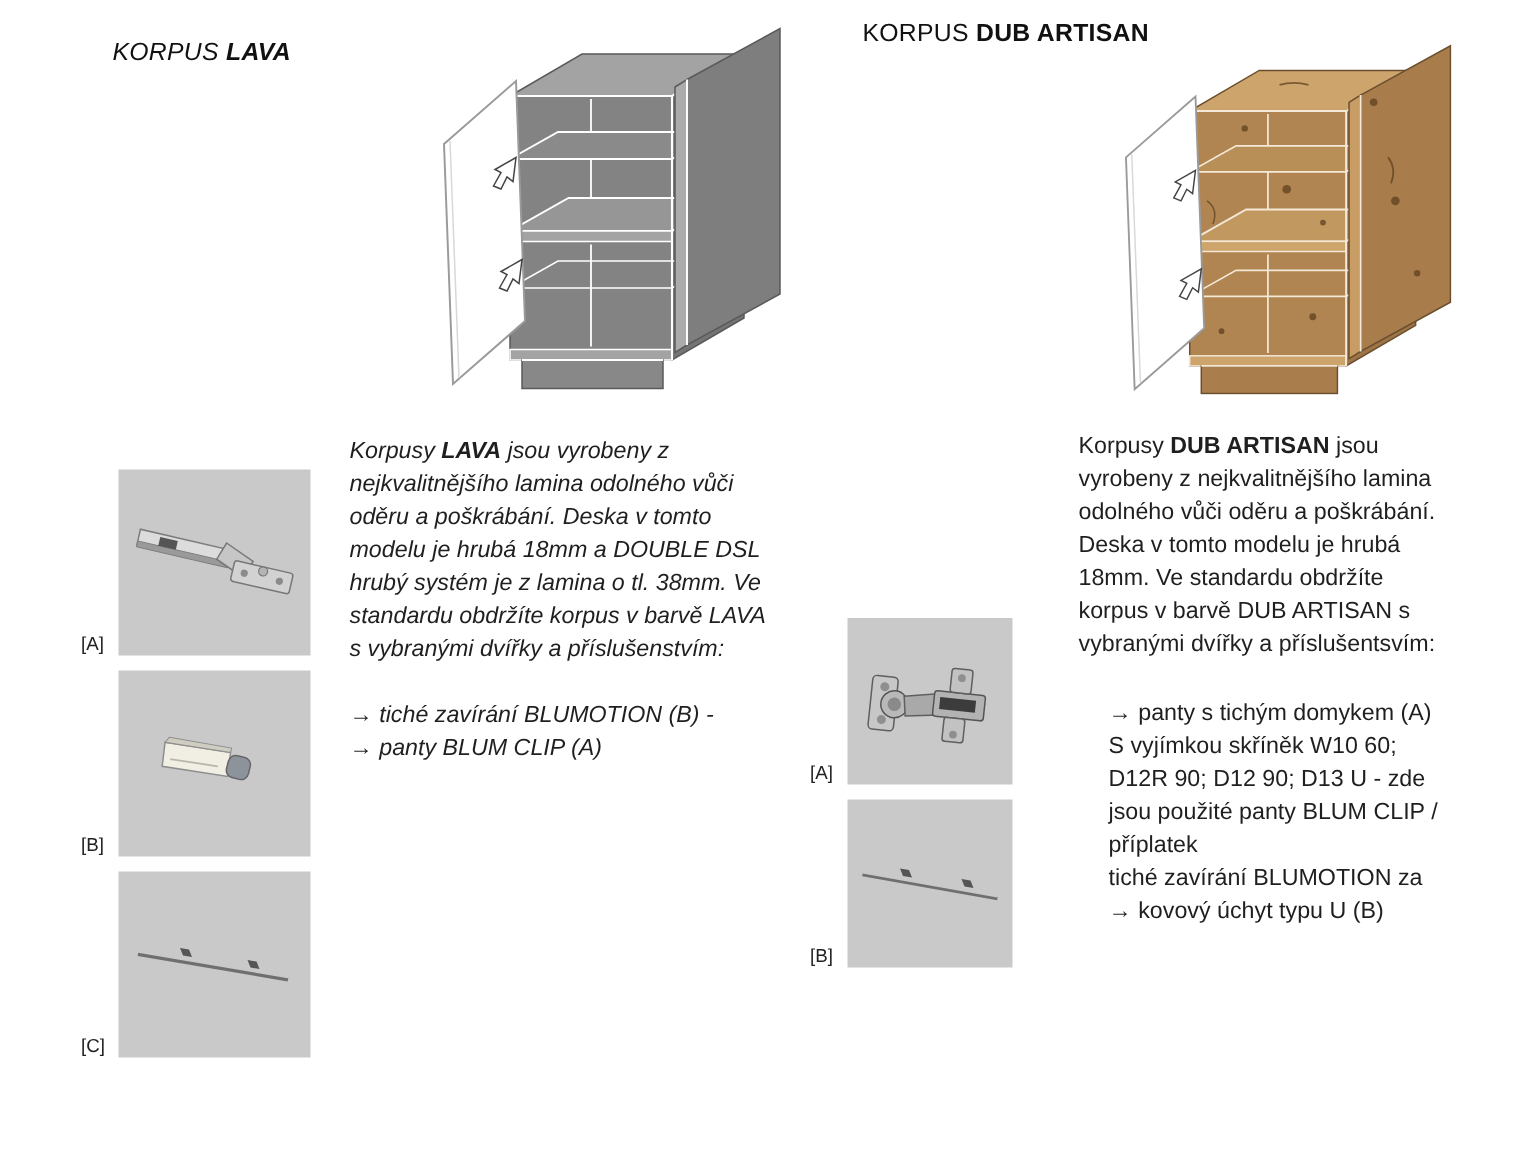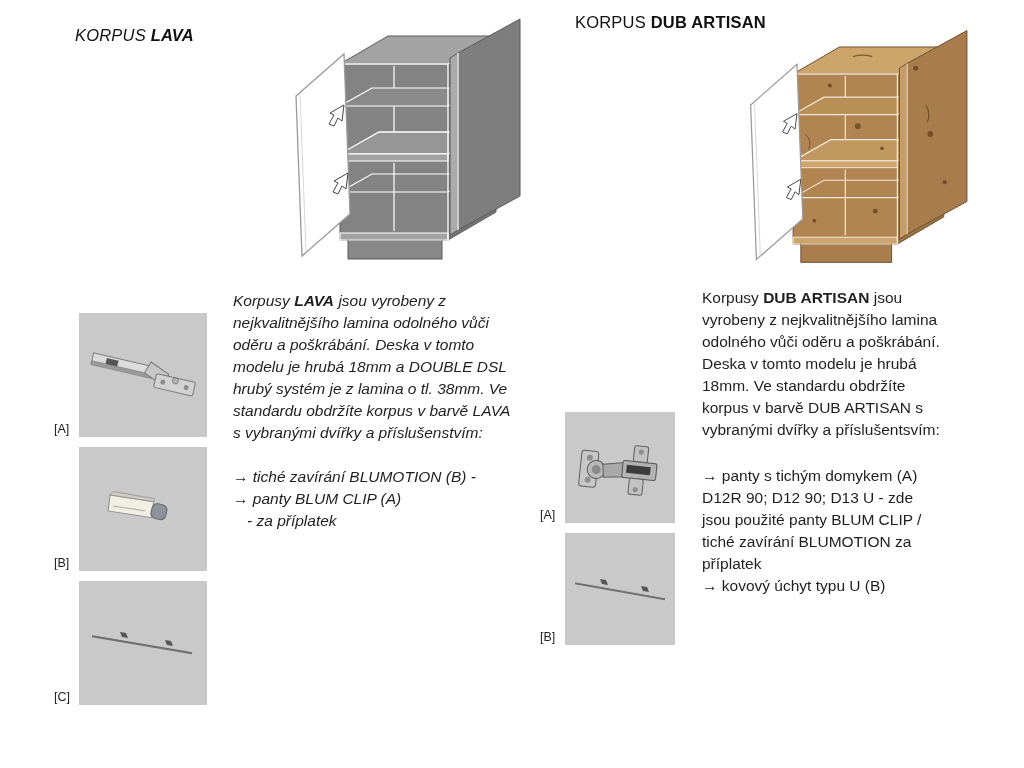--- a/index.html
+++ b/index.html
@@ -124,21 +124,20 @@
       </svg>
     </div>
   </div>
 </div>
 
 <div class="textblock" style="left:233px;top:290px;width:278px;font-style:italic;">
   <div><span>Korpusy </span><b>LAVA</b><span> jsou vyrobeny z nejkvalitnějšího lamina odolného vůči oděru a poškrábání. Deska v tomto modelu je hrubá 18mm a DOUBLE DSL hrubý systém je z lamina o tl. 38mm. Ve standardu obdržíte korpus v barvě LAVA s vybranými dvířky a příslušenstvím:</span></div>
   <div class="bullets">
     <div>→ tiché zavírání BLUMOTION (B) -</div>
     <div>→ panty BLUM CLIP (A)</div>
-    <div class="indent">- za příplatek</div>
   </div>
 </div>
 
 <div class="title" style="left:575px;top:13px;">
   <span>KORPUS </span><b>DUB ARTISAN</b>
 </div>
 
 <div class="cab artisan" style="left: 737px; top: 18px; --top: #cda56c; --front: #b68c55; --side: #9d7446; --inner: #b08551; --inner2: #b98f58; --shelf: #c1985f; --plinth: #aa7e4c; --panelface: #a87d4b; --paneledge: #c89d65; --line: #f4e9d8; --door: #ffffff; --outline: #6b4e2e; --knot: #5f401f;">
   <svg width="232" height="253" viewBox="0 0 240 262">
     <polygon points="58,58 166,58 214,30 106,30" fill="var(--top)" stroke="var(--outline)" stroke-width="1"></polygon>
@@ -207,23 +206,24 @@
       <svg width="110" height="112" viewBox="0 0 110 112">
         <line x1="10" y1="50" x2="100" y2="66" stroke="#6f6f6f" stroke-width="2.4"></line>
         <line x1="10" y1="48.8" x2="100" y2="64.8" stroke="#c9c9c9" stroke-width="1"></line>
         <polygon points="37,51 43,52 41,47 35,46" fill="#555"></polygon>
         <polygon points="78,58 84,59 82,54 76,53" fill="#555"></polygon>
       </svg>
     </div>
   </div>
 </div>
 
-<div class="textblock" style="left:702px;top:287px;width:248px;">
+<div class="textblock" style="left:719px;top:287px;width:248px;">
   <div><span>Korpusy </span><b>DUB ARTISAN</b><span> jsou vyrobeny z nejkvalitnějšího lamina odolného vůči oděru a poškrábání. Deska v tomto modelu je hrubá 18mm. Ve standardu obdržíte korpus v barvě DUB ARTISAN s vybranými dvířky a příslušentsvím:</span></div>
-  <div class="bullets" style="margin-top:24px;">
+  <div class="bullets" style="margin-top:24px;margin-left:20px;">
     <div>→ panty s tichým domykem (A)</div>
+    <div>S vyjímkou skříněk W10 60;</div>
     <div>D12R 90; D12 90; D13 U - zde</div>
     <div>jsou použité panty BLUM CLIP /</div>
+    <div>příplatek</div>
     <div>tiché zavírání BLUMOTION za</div>
-    <div>příplatek</div>
     <div>→ kovový úchyt typu U (B)</div>
   </div>
 </div>
 
 </body></html>

